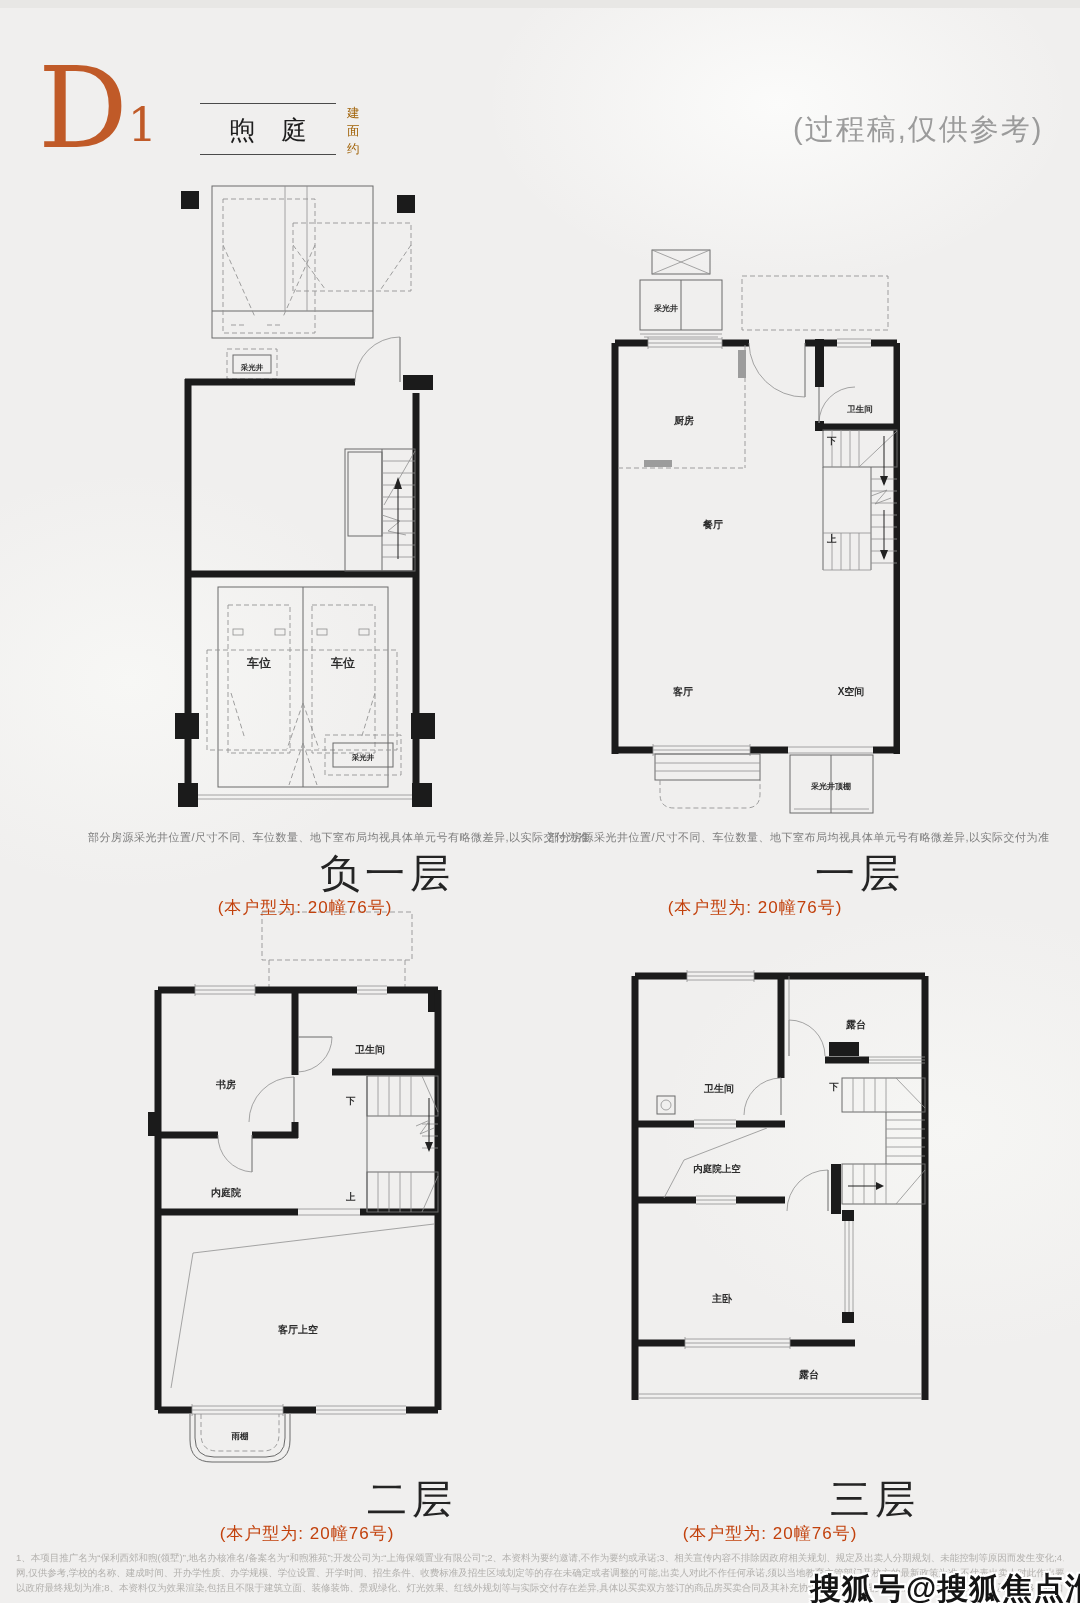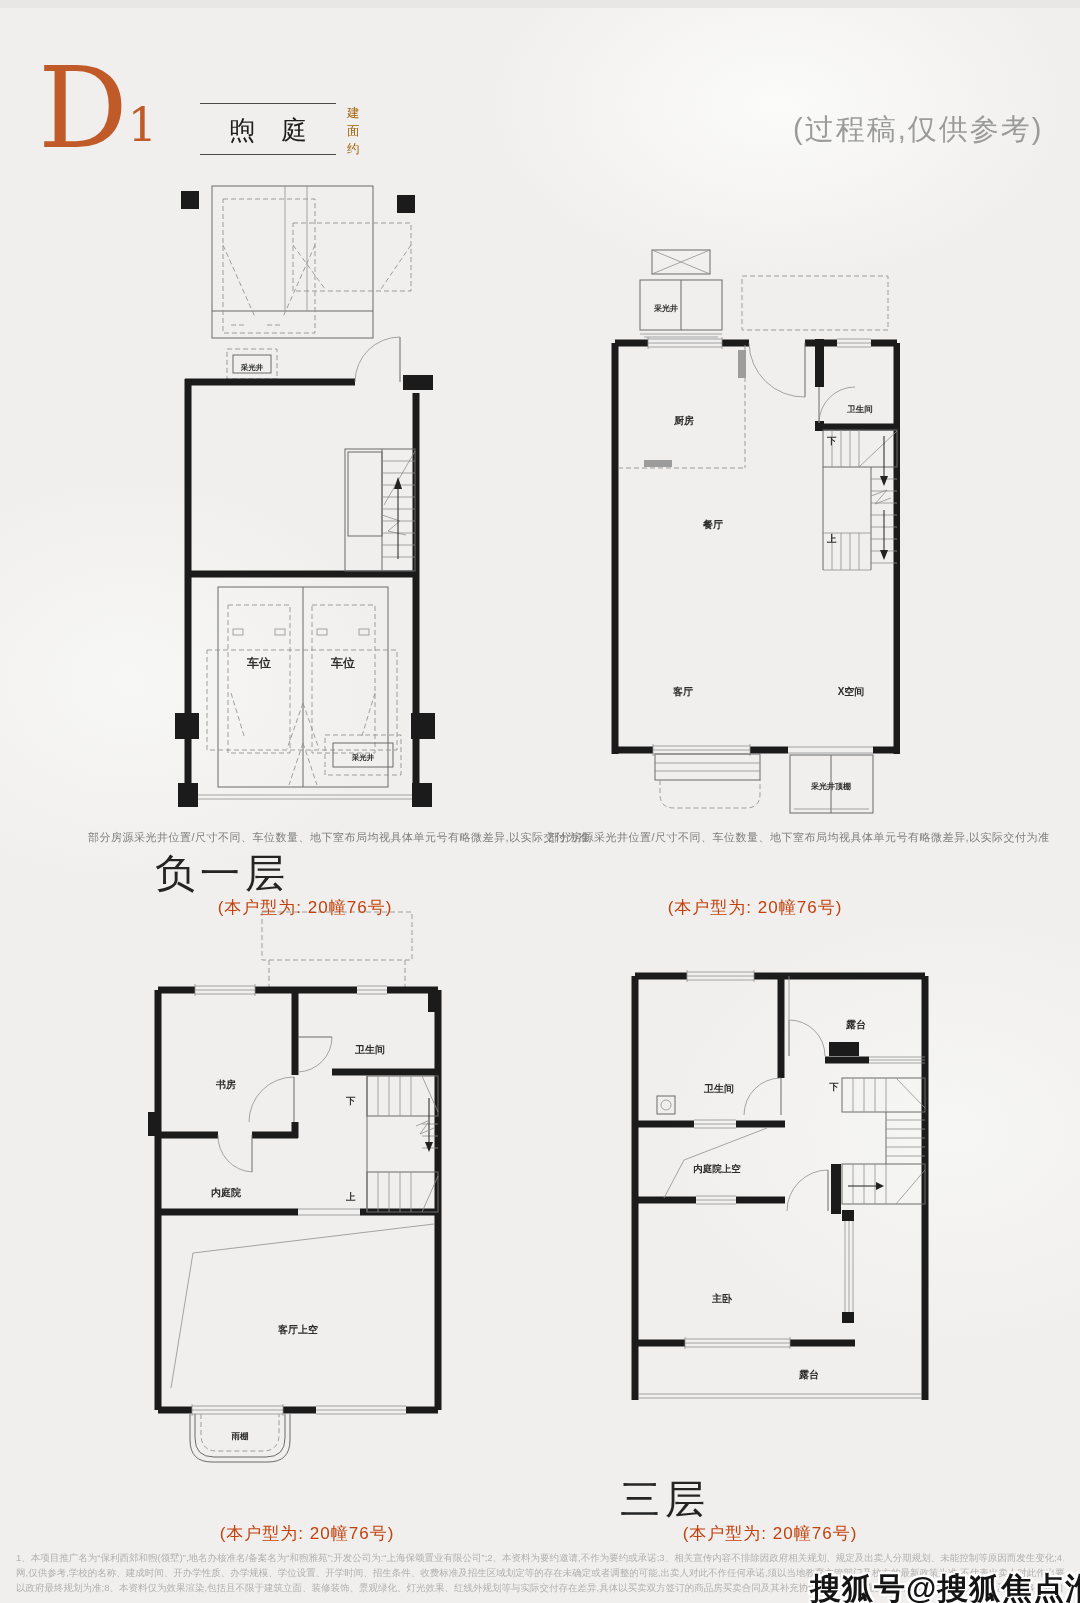--- a/index.html
+++ b/index.html
@@ -27,21 +27,21 @@
   .plan{position:absolute;}
   .plan .wall{stroke:#1b1b1b;stroke-width:7;fill:none;}
   .plan .thin{stroke:#6a6a6a;stroke-width:1;fill:none;}
   .plan .xthin{stroke:#8f8f8f;stroke-width:0.8;fill:none;}
   .plan .dash{stroke:#949494;stroke-width:0.9;fill:none;stroke-dasharray:5 3;}
   .plan .fillw{fill:#1b1b1b;stroke:none;}
   .plan .gray{fill:#9c9c9c;stroke:none;}
   .plan text{fill:#2c2c2c;font-weight:600;font-family:"Liberation Sans","DejaVu Sans",sans-serif;}
   
   .disclaimer{font-size:11px;color:#7d7d7d;letter-spacing:0.5px;white-space:nowrap;}
-  .floor-title{font-size:40px;font-weight:500;color:#242424;letter-spacing:5px;text-align:left;white-space:nowrap;}
+  .floor-title{font-size:40px;font-weight:500;color:#242424;letter-spacing:5px;text-align:right;white-space:nowrap;}
   .floor-sub{font-size:17px;color:#c2410c;text-align:center;letter-spacing:1px;white-space:nowrap;}
   
   .footnotes{left:16px;top:1542px;width:1048px;color:#b2b0ad;font-size:9.5px;line-height:15px;}
   .footnotes div{white-space:nowrap;overflow:hidden;}
   
   .watermark{left:810px;top:1560px;font-size:31px;font-weight:bold;color:#141414;letter-spacing:1px;white-space:nowrap;
     text-shadow:-2px -2px 0 #fff,2px -2px 0 #fff,-2px 2px 0 #fff,2px 2px 0 #fff,-2px 0 0 #fff,2px 0 0 #fff,0 -2px 0 #fff,0 2px 0 #fff;}
 </style>
 </head>
 <body>
@@ -335,22 +335,24 @@
         <text x="185" y="430" font-size="10" text-anchor="middle">露台</text>
       </g>
     </svg>
   </div>
 
   <div class="abs disclaimer" style="left:88px;top:822px;">部分房源采光井位置/尺寸不同、车位数量、地下室布局均视具体单元号有略微差异,以实际交付为准</div>
   <div class="abs floor-title" style="left:155px;top:838px;width:300px;">负一层</div>
   <div class="abs floor-sub" style="left:155px;top:888px;width:300px;">(本户型为: 20幢76号)</div>
 
   <div class="abs disclaimer" style="left:548px;top:822px;">部分房源采光井位置/尺寸不同、车位数量、地下室布局均视具体单元号有略微差异,以实际交付为准</div>
+  <div class="abs floor-title" style="left:605px;top:838px;width:300px;">一层</div>
   <div class="abs floor-sub" style="left:605px;top:888px;width:300px;">(本户型为: 20幢76号)</div>
 
+  <div class="abs floor-title" style="left:157px;top:1464px;width:300px;">二层</div>
   <div class="abs floor-sub" style="left:157px;top:1514px;width:300px;">(本户型为: 20幢76号)</div>
 
   <div class="abs floor-title" style="left:620px;top:1464px;width:300px;">三层</div>
   <div class="abs floor-sub" style="left:620px;top:1514px;width:300px;">(本户型为: 20幢76号)</div>
 
   <div class="abs footnotes">
     <div>1、本项目推广名为“保利西郊和煦(领墅)”,地名办核准名/备案名为“和煦雅苑”;开发公司为:“上海保颂置业有限公司”;2、本资料为要约邀请,不作为要约或承诺;3、相关宣传内容不排除因政府相关规划、规定及出卖人分期规划、未能控制等原因而发生变化;4、买卖双方的权利义务以双方签订的商品房买卖合同及其补充协议、附件等书面文件为准;5、本资料所发布的内容为2025年04月前的信息,敬请留意最新资料;6、教育配套信息来源于政府官</div>
     <div>网,仅供参考,学校的名称、建成时间、开办学性质、办学规模、学位设置、开学时间、招生条件、收费标准及招生区域划定等的存在未确定或者调整的可能,出卖人对此不作任何承诺,须以当地教育主管部门及校方的最新政策为准,不代表出卖人对此作出要约或承诺;7、交通配套信息来源于政府官网数据,市政配套信息来源于政府官网数据,仅供参考,交通规划设置、市政配套设施</div>
     <div>以政府最终规划为准;8、本资料仅为效果渲染,包括且不限于建筑立面、装修装饰、景观绿化、灯光效果、红线外规划等与实际交付存在差异,具体以买卖双方签订的商品房买卖合同及其补充协议、附件等书面文件为准;9、本宣传资料中涉及的价格、折扣、付款方式等信息,因销售时间、户型结构、楼层、方位等不同有所差异,具体以实际为准。</div>
   </div>

